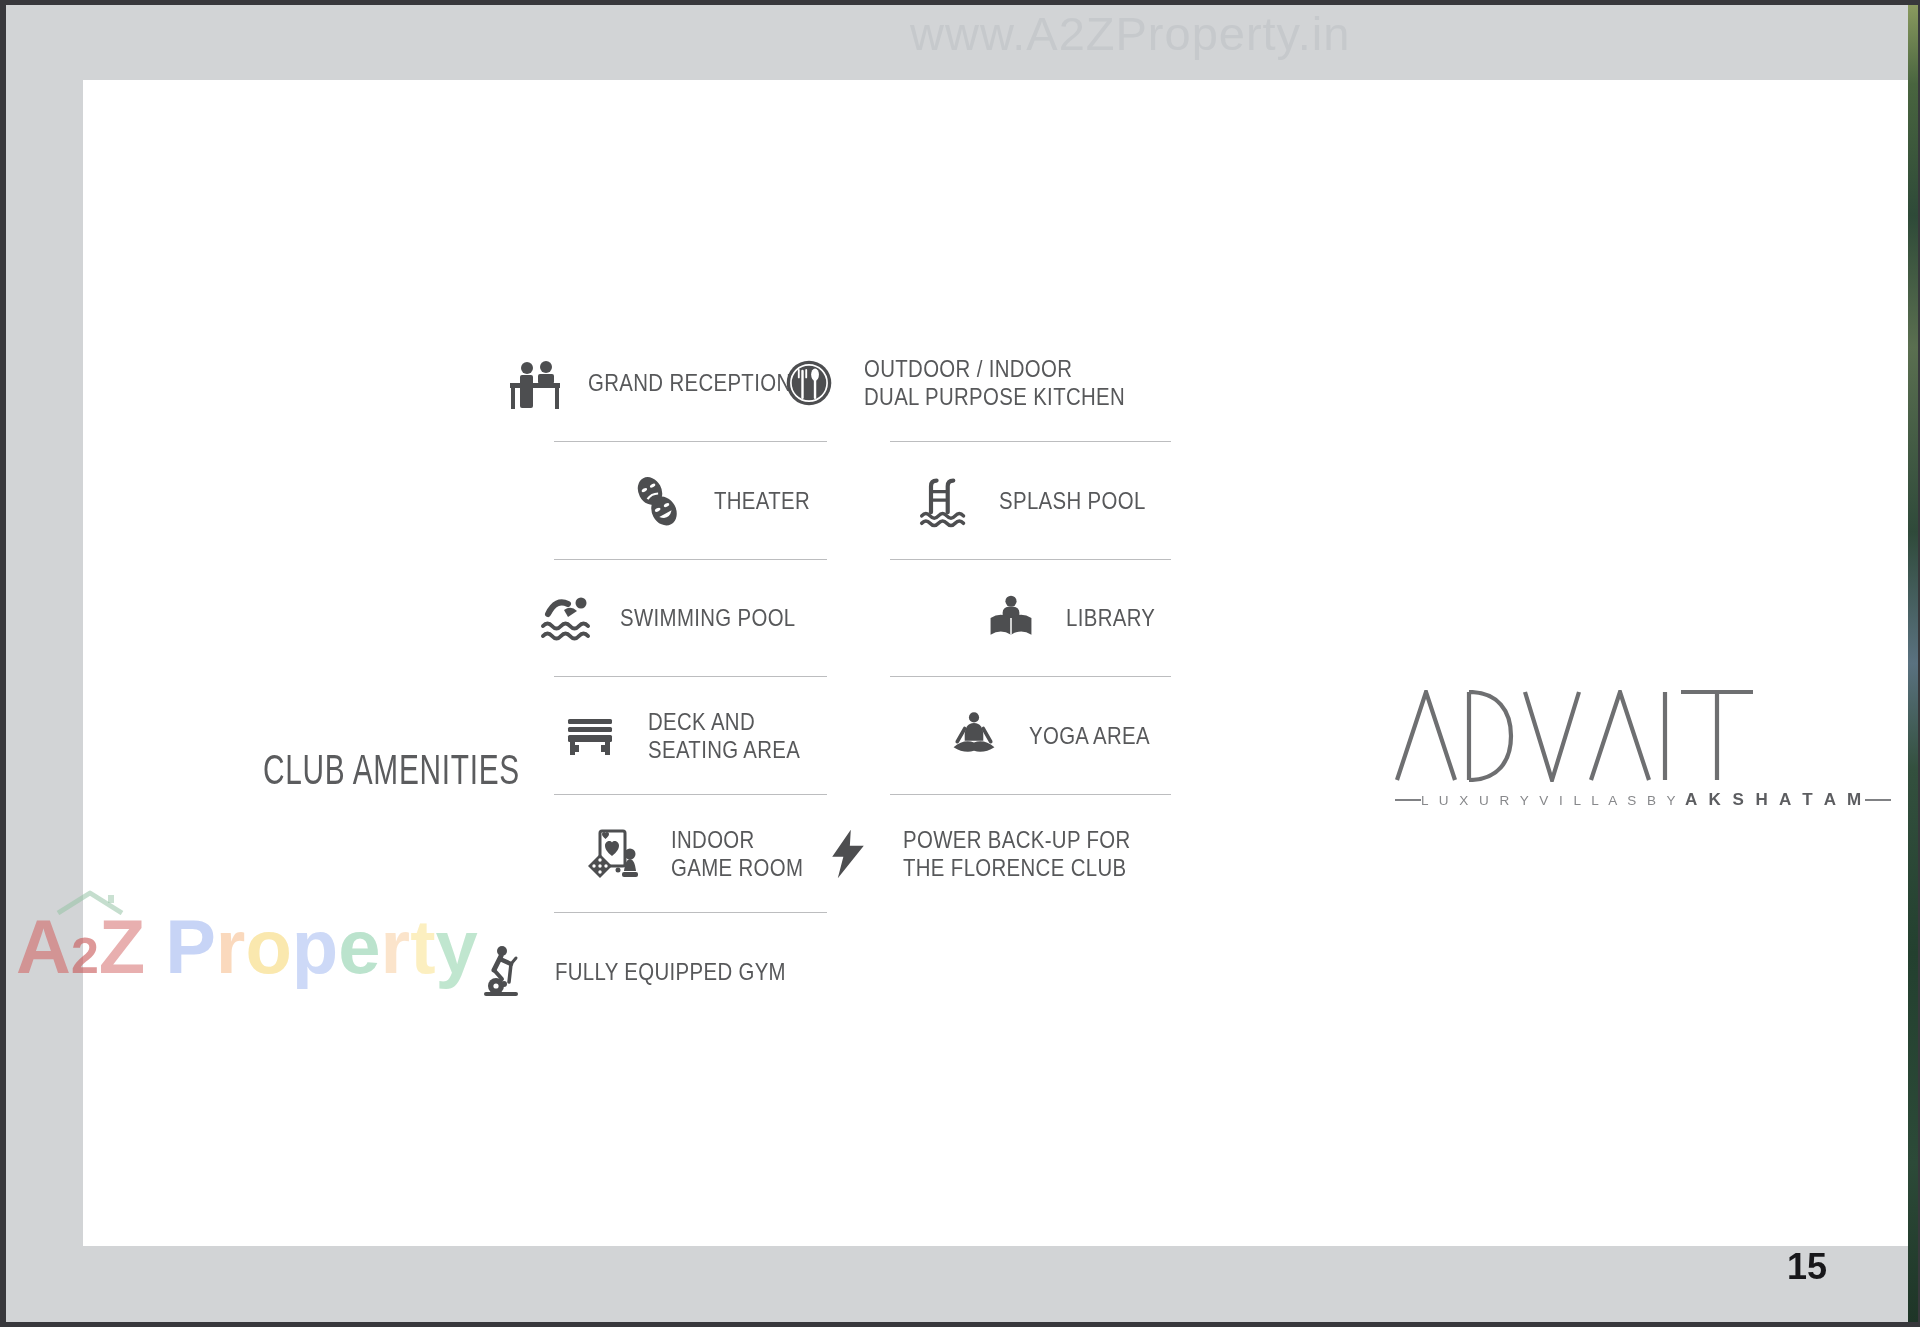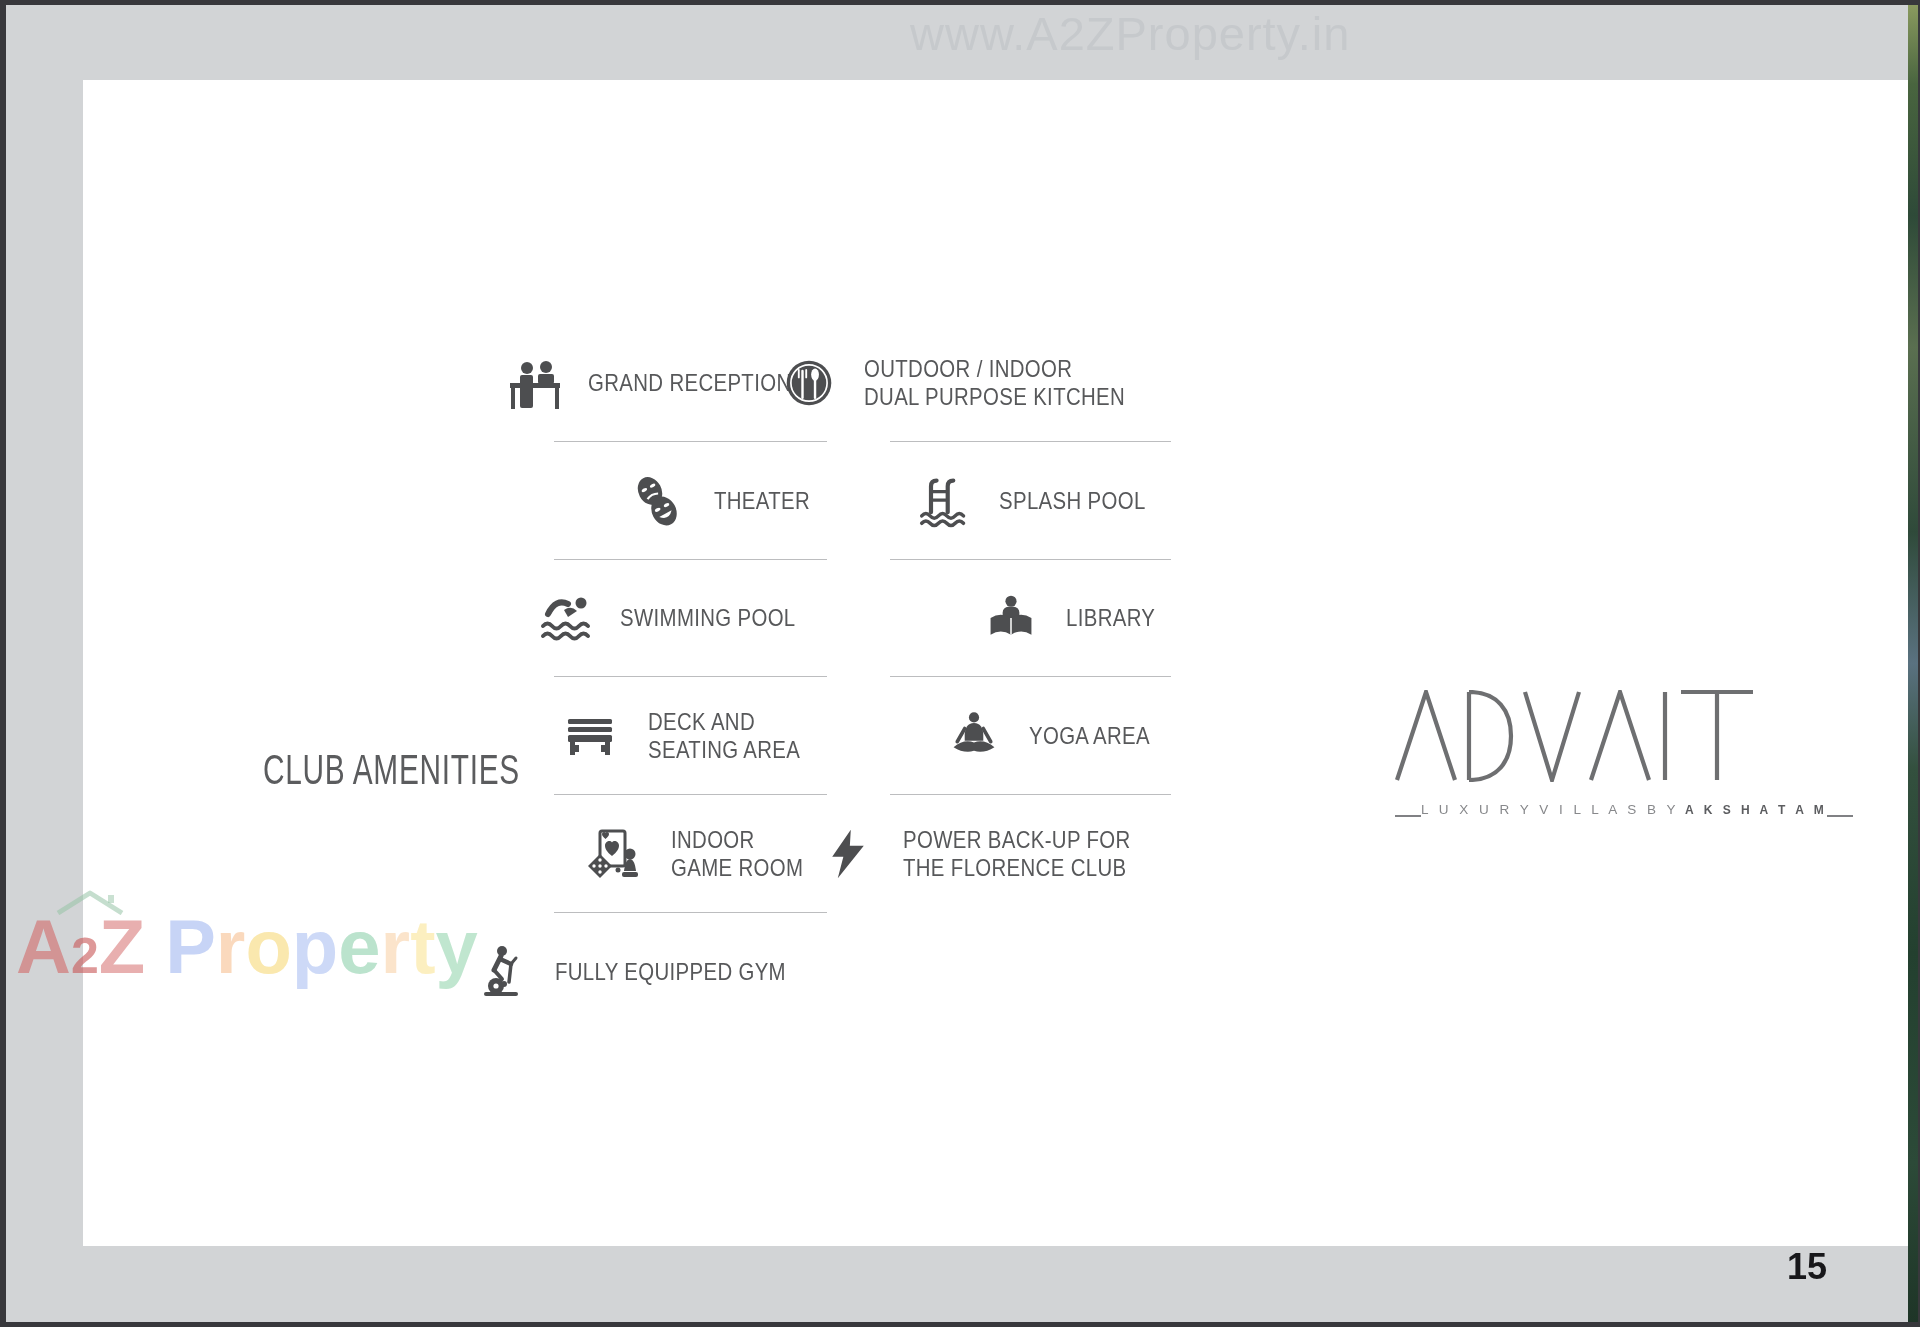--- a/index.html
+++ b/index.html
@@ -31,25 +31,25 @@
   .col-left .label{margin-left:26px;}
   .col-right .label{margin-left:29px;}
   .label{font-size:24px;line-height:28px;letter-spacing:0.4px;color:var(--label,#57585a);
     transform:scaleX(0.85);transform-origin:left center;white-space:nowrap;}
   .label span{display:block;}
   .label span:empty{display:none;}
   .icon-cell svg{display:block;color:var(--icon,#4d4e50);fill:currentColor;}
   
   .logo{position:absolute;left:1312px;top:610px;width:360px;}
   .logo svg{display:block;}
-  .tagline{margin-top:20px;display:flex;align-items:flex-end;width:360px;}
+  .tagline{margin-top:8px;display:flex;align-items:center;width:360px;}
   .tg-line{width:26px;height:2.5px;background:#808184;flex:none;}
   .tagline .tg-text{flex:1;display:flex;justify-content:center;align-items:baseline;white-space:nowrap;}
   .tg-reg{font-size:13.5px;letter-spacing:3.5px;color:#87888b;}
-  .tg-bold{font-size:12px;letter-spacing:3.5px;color:#5c5d60;font-weight:700;margin-left:6px;}
+  .tg-bold{font-size:17px;letter-spacing:3.5px;color:#5c5d60;font-weight:700;margin-left:6px;}
   
   .wm-top{position:absolute;left:910px;top:6px;font-size:47px;letter-spacing:1px;color:#c6c9cc;white-space:nowrap;}
   .wm-side{position:absolute;left:16px;top:903px;display:flex;align-items:baseline;font-weight:700;font-size:76px;white-space:nowrap;}
   .wm-side .sp{display:inline-block;width:20px;}
   .wm-roof{position:absolute;left:38px;top:-14px;}
   
   .page-number{position:absolute;left:1772px;top:1246px;width:70px;text-align:center;
     font-size:36px;font-weight:700;color:#17171a;}
 </style>
 </head>

